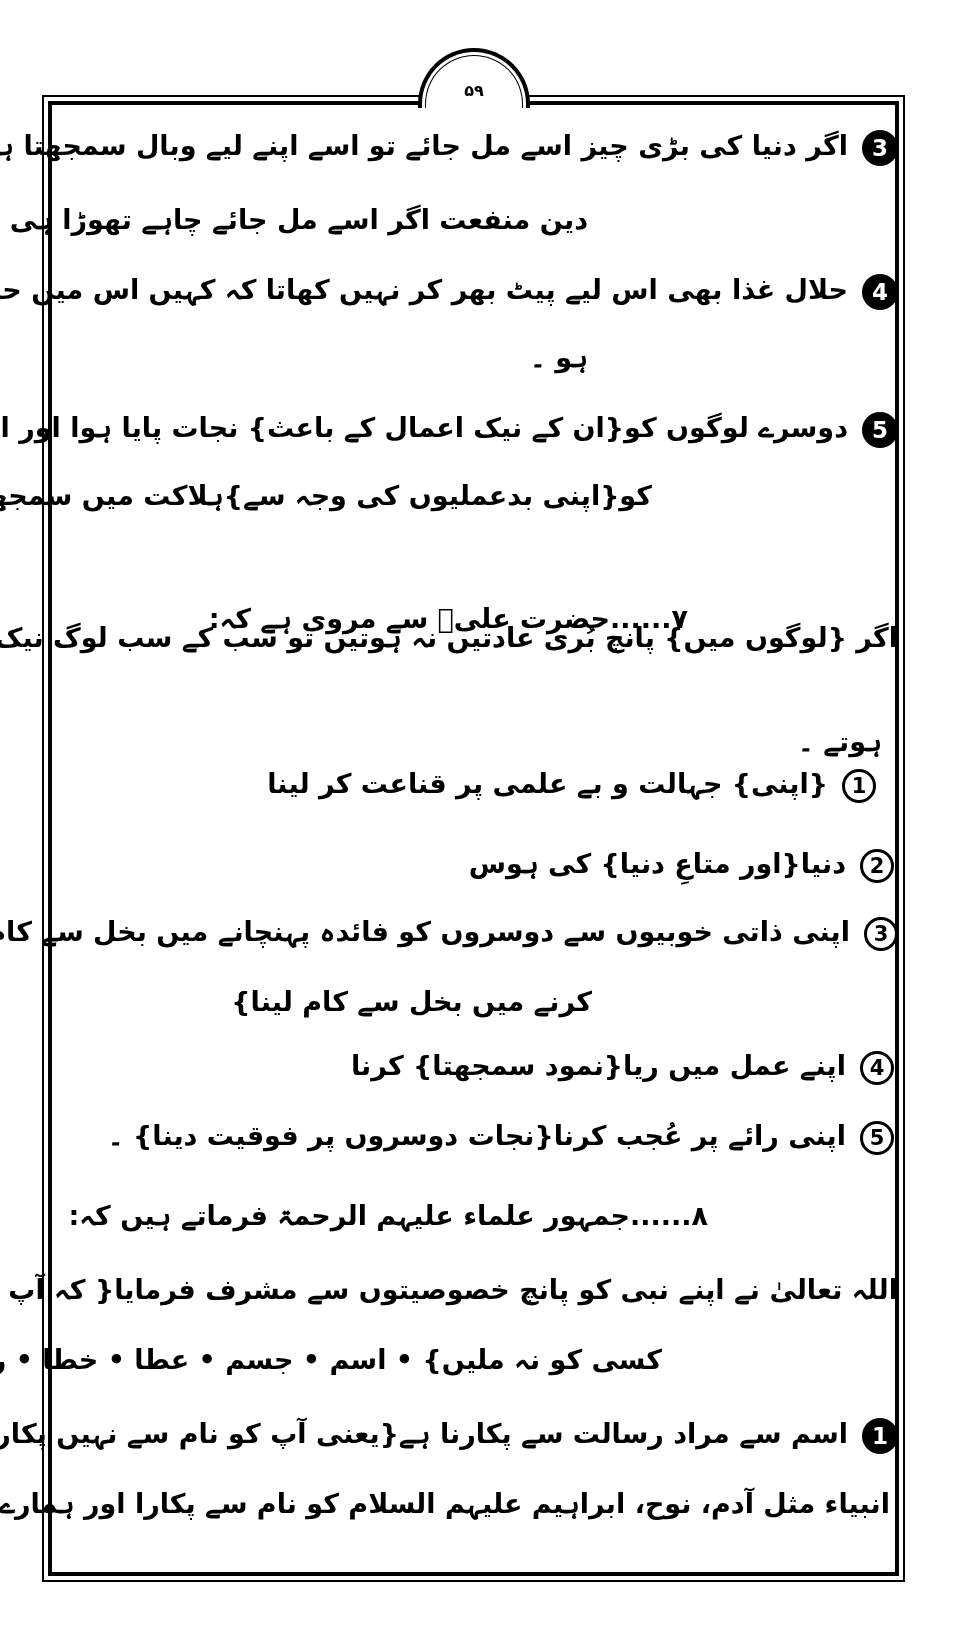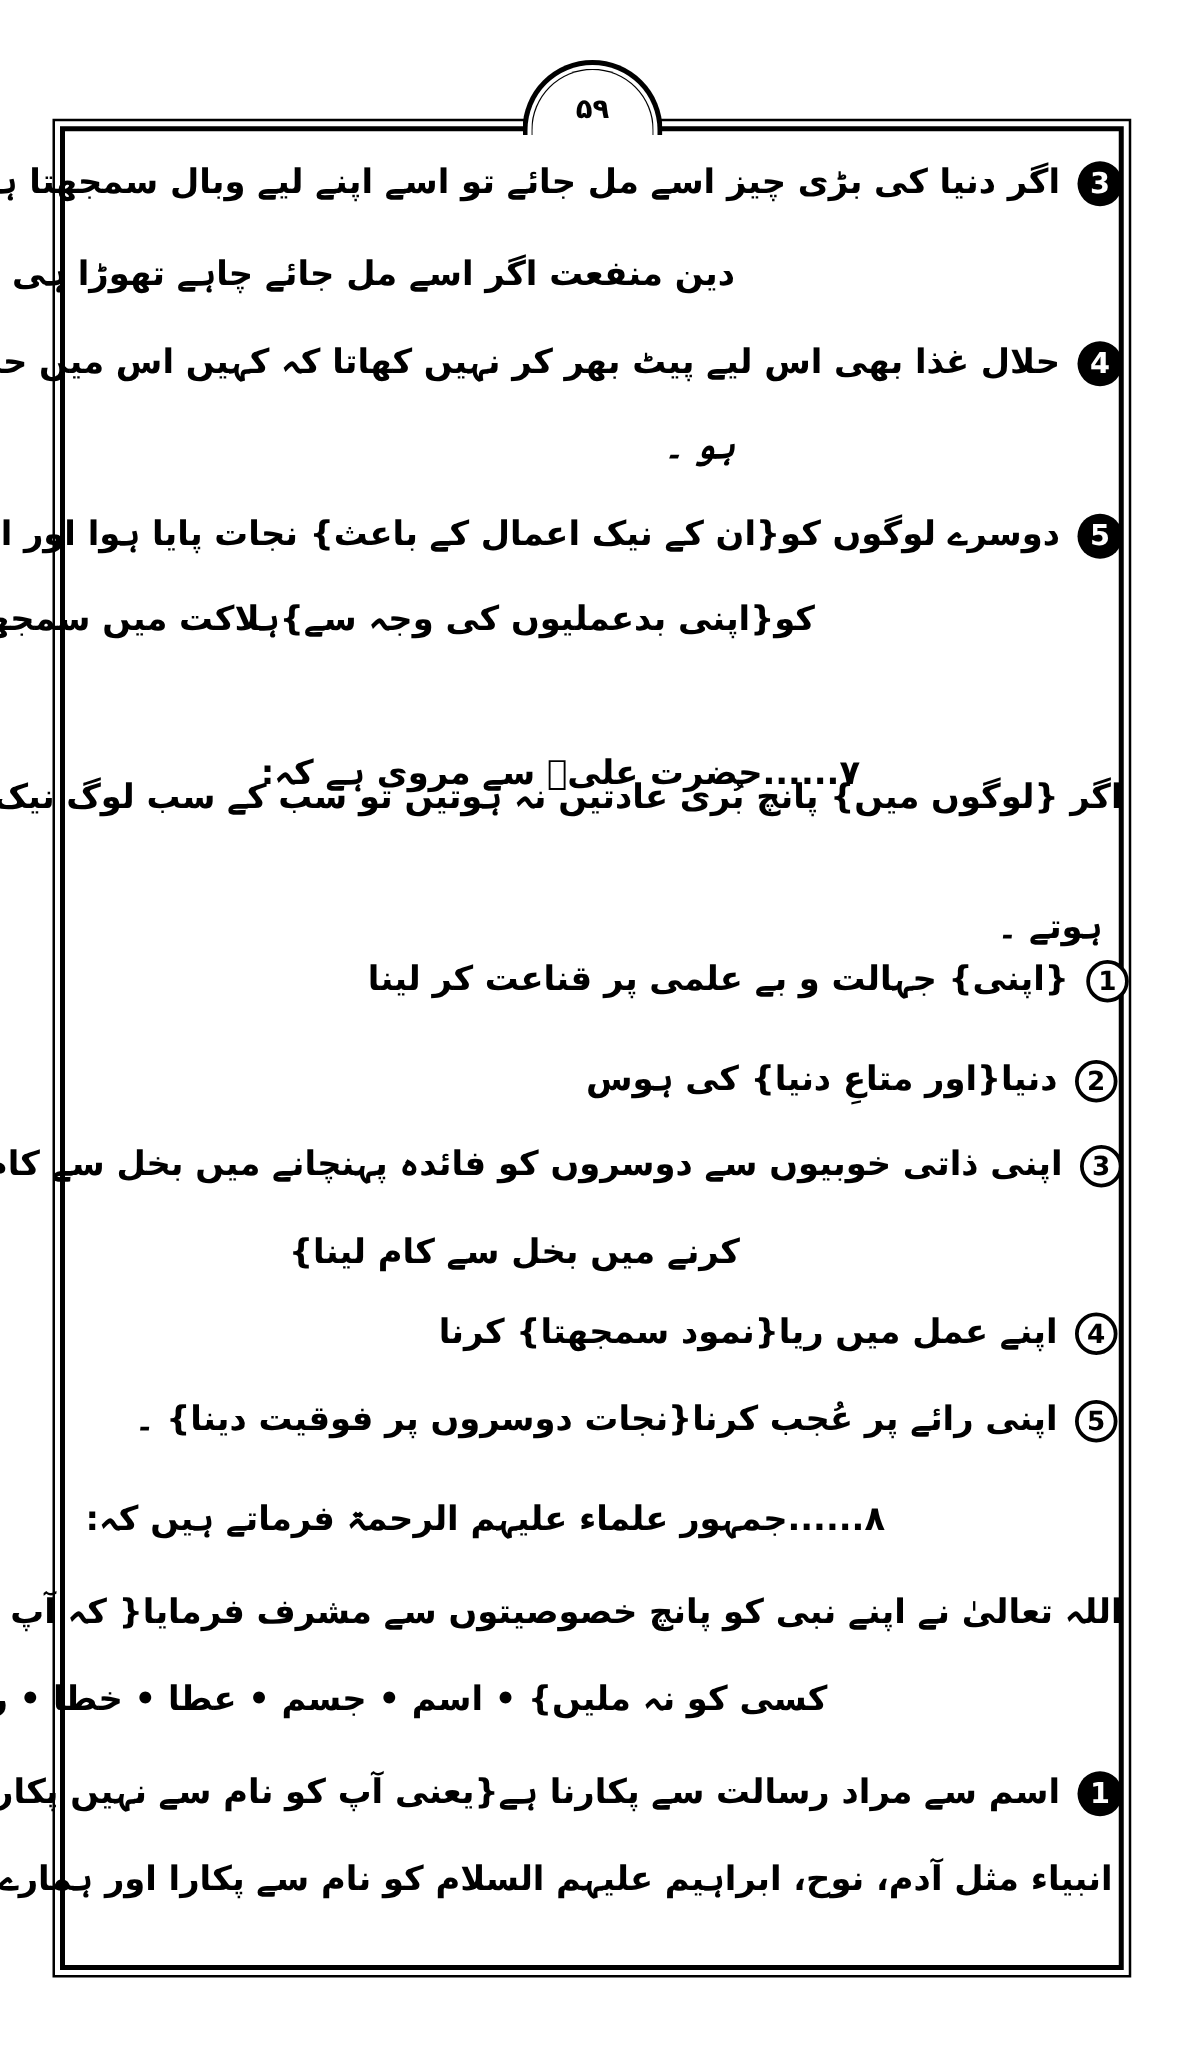--- a/index.html
+++ b/index.html
@@ -21,21 +21,21 @@
     position:absolute;left:374px;top:-49px;width:112px;height:60px;
     background:#fff;border:4px solid #000;border-bottom:none;
     border-radius:60px 60px 0 0;z-index:5;box-sizing:border-box;
   }
   .arch::before{
     content:"";position:absolute;left:3px;right:3px;top:3px;bottom:0;
     border:1px solid #000;border-bottom:none;border-radius:52px 52px 0 0;
   }
   .page-number{
     position:absolute;left:0;right:0;bottom:8px;text-align:center;
-    font-size:22px;font-weight:bold;letter-spacing:4px;
+    font-size:16px;font-weight:bold;letter-spacing:4px;
   }
   
   .ln{
     position:absolute;white-space:nowrap;direction:rtl;unicode-bidi:embed;
     font-size:27px;font-weight:bold;line-height:1.3;color:#000;
   }
   .mk{
     display:inline-block;text-align:center;vertical-align:middle;
     border-radius:50%;box-sizing:border-box;margin-left:14px;
     font-weight:bold;
@@ -45,27 +45,27 @@
     font-size:23px;
   }
   .mk.outline{
     width:34px;height:34px;line-height:29px;background:#fff;color:#000;
     border:3px solid #000;font-size:21px;
   }
   
   .l0 {top:128px;right:62px;}
   .l1 {top:202px;right:372px;}
   .l2 {top:272px;right:62px;}
-  .l3 {top:340px;right:372px;font-style:italic;}
+  .l3 {top:340px;right:372px;}
   .l4 {top:410px;right:62px;}
   .l5 {top:478px;right:308px;}
   .l6 {top:576px;right:272px;margin-top:25px;}
   .l7 {top:620px;right:62px;}
   .l8 {top:688px;right:78px;margin-top:36px;}
-  .l9 {top:766px;right:57px;}
+  .l9 {top:766px;right:84px;}
   .l10{top:846px;right:66px;}
   .l11{top:914px;right:62px;}
   .l12{top:984px;right:368px;text-align:center;}
   .l13{top:1048px;right:66px;}
   .l14{top:1118px;right:66px;}
   .l15{top:1198px;right:252px;}
   .l16{top:1272px;right:62px;}
   .l17{top:1342px;right:298px;}
   .l18{top:1416px;right:62px;}
   .l19{top:1486px;right:70px;}

